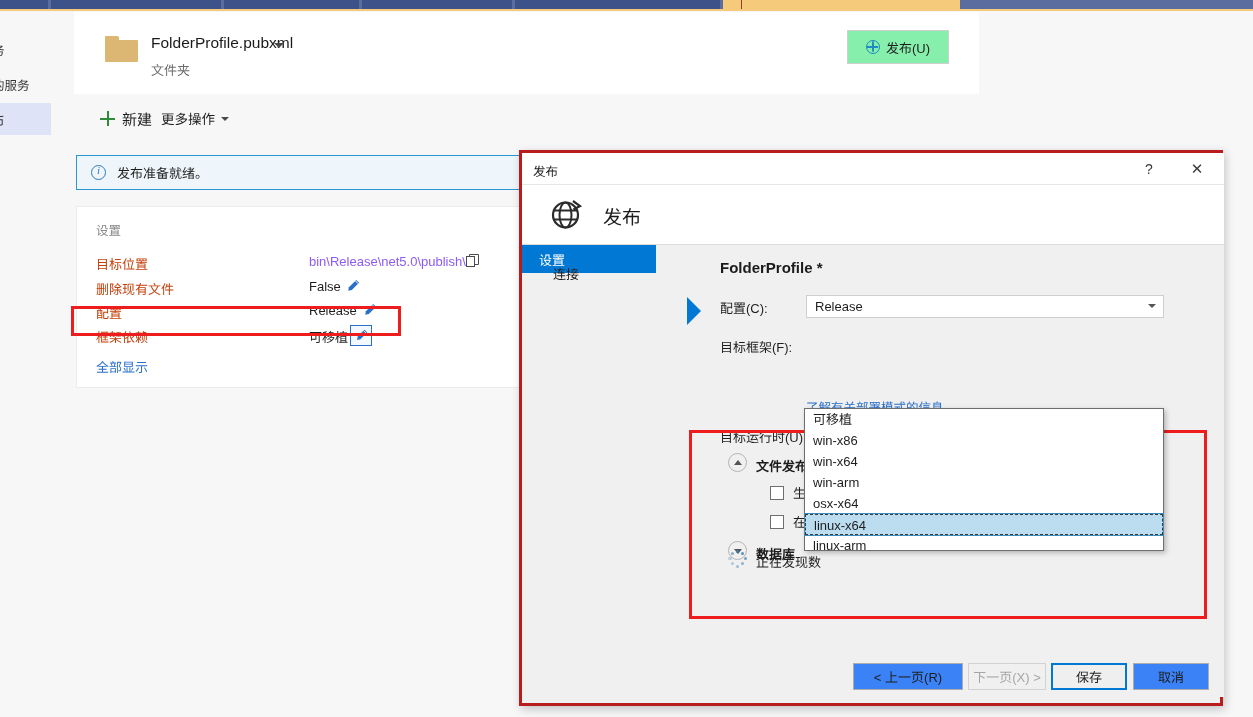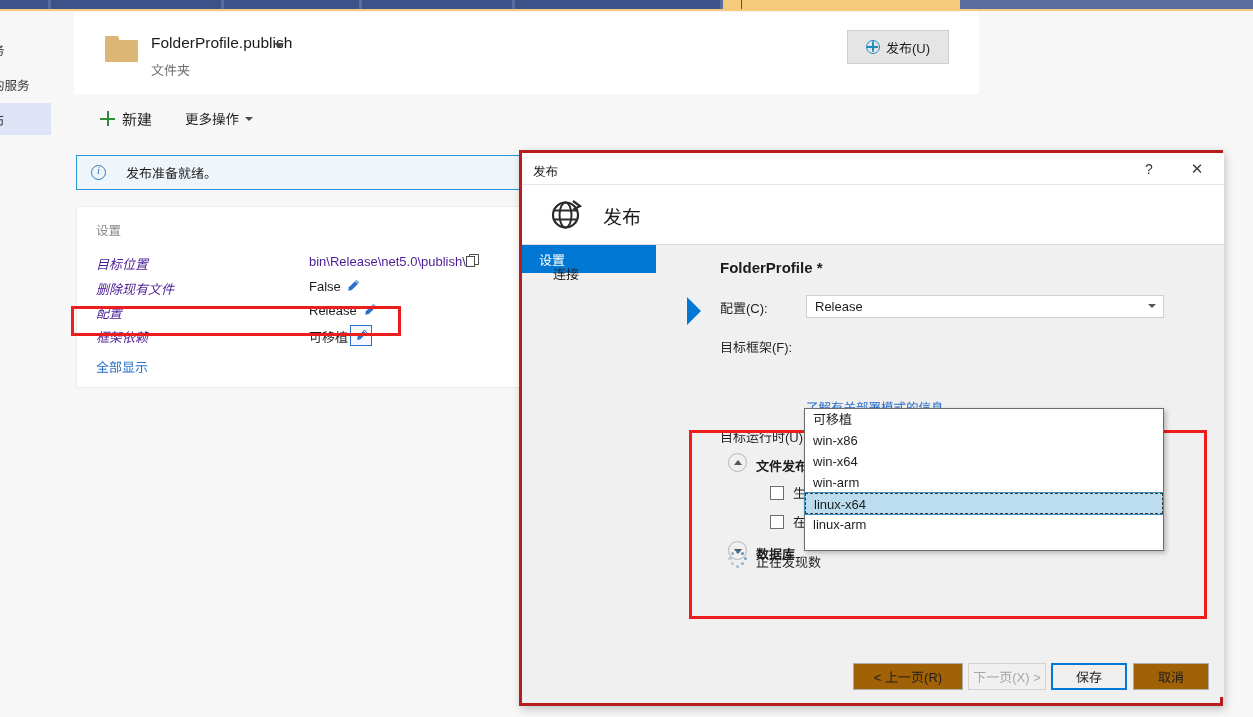--- a/index.html
+++ b/index.html
@@ -32,57 +32,57 @@
   
   #hdrcard{position:absolute;left:23px;top:0;width:905px;height:82px;background:#fff;}
   #folderIcon{position:absolute;left:31px;top:24px;width:33px;height:26px;}
   #folderIcon .back{position:absolute;left:0;top:0;width:14px;height:5px;background:#dcb673;border-radius:1px 2px 0 0;}
   #folderIcon .body{position:absolute;left:0;top:4px;width:33px;height:22px;background:#dcb673;border-radius:1px;}
   #profileName{position:absolute;left:77px;top:22px;font-size:15.5px;color:#1b1b1b;}
   #profileCaret{position:absolute;left:200px;top:31px;width:0;height:0;
     border-left:5px solid transparent;border-right:5px solid transparent;border-top:5px solid #4a4a4a;}
   #profileSub{position:absolute;left:77px;top:48px;font-size:13px;color:#6b6b6b;}
 
-  #publishBtn{position:absolute;left:773px;top:18px;width:100px;height:32px;background:#e5e5e5;
+  #publishBtn{position:absolute;left:773px;top:18px;width:100px;height:32px;background:#86efac;
     border:1px solid #cfcfcf;display:flex;align-items:center;justify-content:center;gap:6px;
     font-size:13px;color:#1e1e1e;cursor:pointer;}
   #publishBtn .glb{position:relative;width:14px;height:14px;border-radius:50%;
     border:1.6px solid #1f8ac0;box-sizing:border-box;}
   #publishBtn .glb::before{content:"";position:absolute;left:0;top:5.2px;width:10.8px;height:1.4px;background:#1f8ac0;}
   #publishBtn .glb::after{content:"";position:absolute;left:5.2px;top:0;width:1.4px;height:10.8px;background:#1f8ac0;
     border-radius:50%/40%;}
 
   
   #toolbar{position:absolute;left:23px;top:82px;width:1179px;height:50px;}
   #newBtn{position:absolute;left:26px;top:14px;display:flex;align-items:center;gap:7px;cursor:pointer;}
   #plusIcon{position:relative;width:15px;height:15px;}
   #plusIcon::before{content:"";position:absolute;left:0;top:6.5px;width:15px;height:2px;background:#2e8b3a;}
   #plusIcon::after{content:"";position:absolute;left:6.5px;top:0;width:2px;height:15px;background:#2e8b3a;}
   #newBtn span{font-size:15px;}
-  #moreBtn{position:absolute;left:111px;top:14px;display:flex;align-items:center;gap:6px;cursor:pointer;font-size:13.5px;}
+  #moreBtn{position:absolute;left:87px;top:14px;display:flex;align-items:center;gap:6px;cursor:pointer;font-size:13.5px;}
   #moreBtn .caret{width:0;height:0;border-left:4.5px solid transparent;border-right:4.5px solid transparent;
     border-top:4.5px solid #4a4a4a;margin-top:2px;}
 
   
   #infobar{position:absolute;left:25px;top:143px;width:890px;height:35px;background:#eff6fb;
     border:1px solid #2897d4;box-sizing:border-box;display:flex;align-items:center;}
   #infoIcon{width:15px;height:15px;border:1.4px solid #2f7bb8;border-radius:50%;margin-left:14px;
     box-sizing:border-box;position:relative;flex:none;}
   #infoIcon::before{content:"i";position:absolute;left:0;right:0;top:-2px;text-align:center;
     font-size:11px;font-style:italic;color:#2f7bb8;font-family:"Liberation Serif",serif;}
-  #infoText{margin-left:20px;font-size:13px;}
+  #infoText{margin-left:11px;font-size:13px;}
 
   
   #setcard{position:absolute;left:25px;top:194px;width:890px;height:182px;background:#fff;
     border:1px solid #ececec;box-sizing:border-box;}
   #setTitle{position:absolute;left:19px;top:13px;font-size:12.5px;color:#8a8a8a;}
   .srow{position:absolute;left:19px;width:860px;height:24px;}
-  .srow .lbl{position:absolute;left:0;top:2px;font-size:13px;color:#4c1d95;font-style:italic;}
+  .srow .lbl{position:absolute;left:0;top:2px;font-size:13px;color:#c2410c;}
   .srow .val{position:absolute;left:213px;top:2px;font-size:13px;color:#1e1e1e;}
-  .srow .val.link{color:#4c1d95;text-align:right;}
+  .srow .val.link{color:#8b5cf6;text-align:right;}
   .pencil{position:absolute;top:2px;width:14px;height:14px;cursor:pointer;}
   .pencil svg{display:block;}
   .copy-ic{position:absolute;left:370px;top:2px;width:13px;height:14px;cursor:pointer;}
   #showAll{position:absolute;left:19px;top:150px;font-size:13px;color:#2a6fc9;cursor:pointer;}
 
   
   .redbox{position:absolute;border:3px solid #ee1d1d;box-sizing:border-box;pointer-events:none;}
   #redbox-left{left:71px;top:306px;width:330px;height:30px;}
   #redbox-dlg{left:689px;top:430px;width:518px;height:189px;}
 
@@ -151,21 +151,21 @@
   #spinner i{position:absolute;width:3.4px;height:3.4px;border-radius:50%;background:#3c7fb1;}
   #discoverTxt{position:absolute;left:36px;top:131px;font-size:13px;white-space:nowrap;}
 
   
   #rtList{position:absolute;left:84px;top:163px;width:360px;height:143px;background:#fff;
     border:1px solid #6e6e6e;box-sizing:border-box;z-index:40;
     box-shadow:2px 2px 5px rgba(0,0,0,.25);}
   .opt{height:21px;line-height:21px;padding-left:8px;font-size:13px;color:#1e1e1e;cursor:pointer;
     box-sizing:border-box;white-space:nowrap;}
   .opt.sel{background:#bcdcf0;border:1px dashed #3a3a3a;outline:1px solid #3c8dbc;}
-  .dbtn{position:absolute;top:663px;height:27px;background:#a16207;border:1px solid #adadad;
+  .dbtn{position:absolute;top:663px;height:27px;background:#3b82f6;border:1px solid #adadad;
     box-sizing:border-box;display:flex;align-items:center;justify-content:center;
     font-size:13px;color:#1e1e1e;cursor:pointer;}
   #btnPrev{left:853px;width:110px;}
   #btnNext{left:968px;width:78px;color:#a6a6a6;border-color:#d2d2d2;background:#f0f0f0;}
   #btnSave{left:1051px;width:76px;border:2px solid #0078d4;background:#efefef;}
   #btnCancel{left:1133px;width:76px;}
 </style>
 </head>
 <body>
 
@@ -189,21 +189,21 @@
     <div class="rail-txt" style="top:99px;">币</div>
   </div>
 
   <div id="content">
 
     <div id="hdrcard">
       <div id="folderIcon">
         <div class="back"></div>
           <div class="body"></div>
       </div>
-      <div id="profileName">FolderProfile.publish</div>
+      <div id="profileName">FolderProfile.pubxml</div>
       <div id="profileCaret"></div>
       <div id="profileSub">文件夹</div>
 
       <div id="publishBtn">
         <span class="glb"></span>
         <span>发布(U)</span>
       </div>
     </div>
 
     <div id="toolbar">
@@ -360,20 +360,21 @@
           <i style="left:3px;top:2px;opacity:.6;"></i>
         </span>
         <span id="discoverTxt">正在发现数</span>
       </div>
 
       <div id="rtList">
         <div class="opt">可移植</div>
         <div class="opt">win-x86</div>
         <div class="opt">win-x64</div>
         <div class="opt">win-arm</div>
+        <div class="opt">osx-x64</div>
         <div class="opt sel">linux-x64</div>
         <div class="opt">linux-arm</div>
       </div>
 
     </div>
   </div>
 </div>
 
 <div class="redbox" id="redbox-dlg"></div>
 

